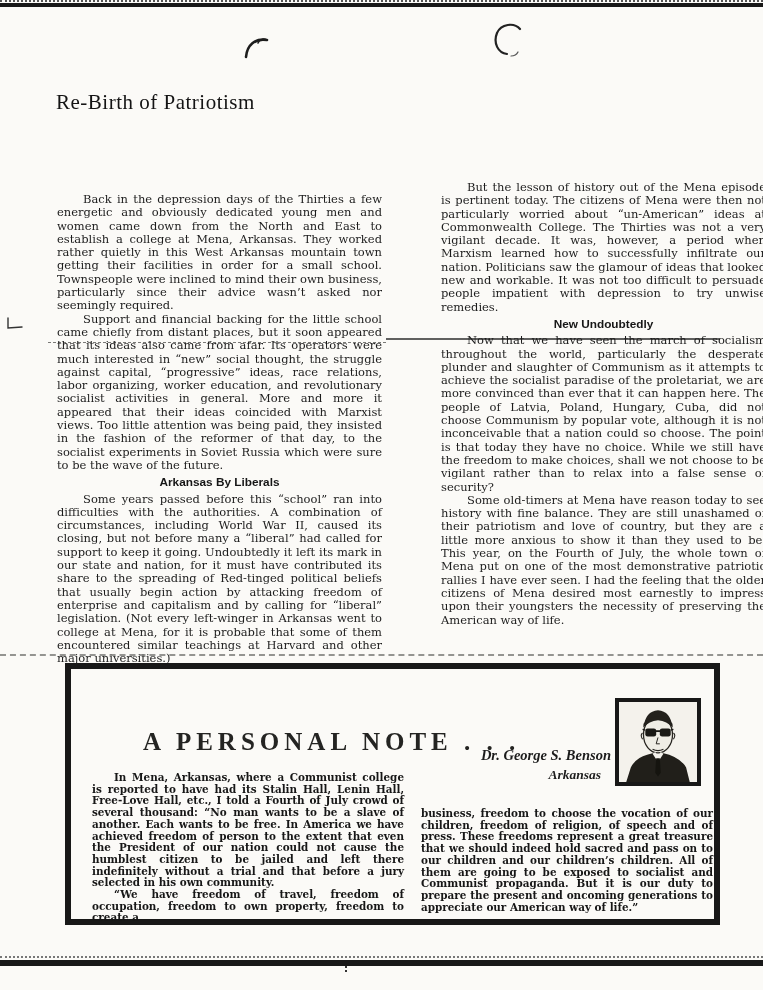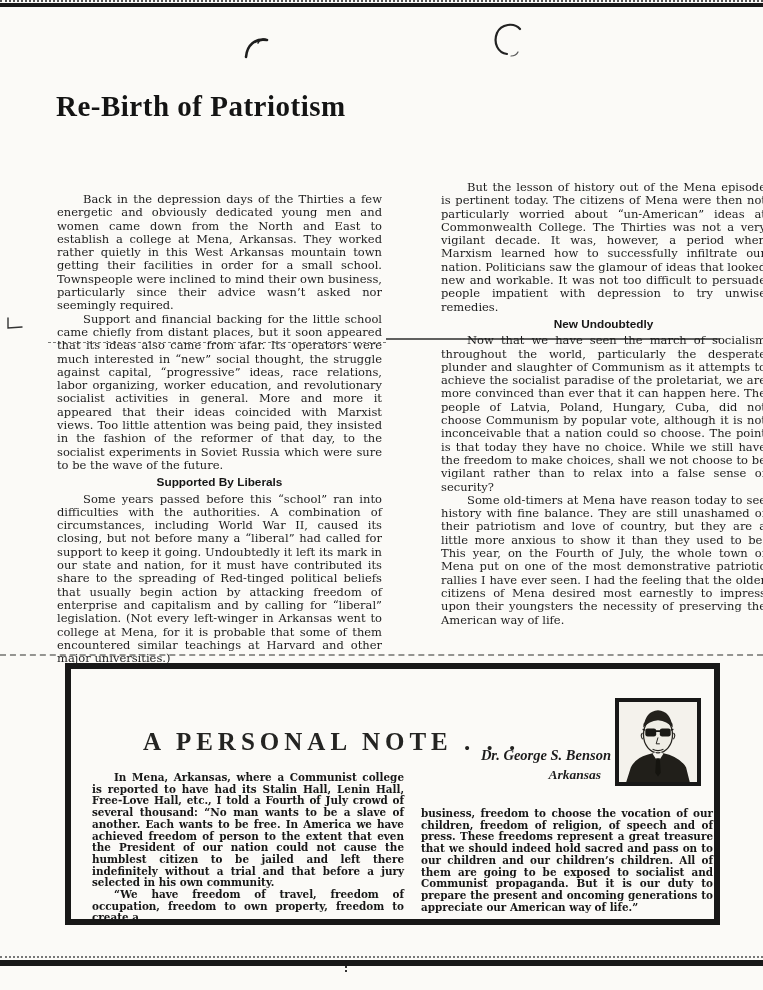--- a/index.html
+++ b/index.html
@@ -23,22 +23,22 @@
   .pen-mark { position:absolute; }
   .underline-artifact { position:absolute; left:48px; top:342px; width:338px; height:0;
     border-top:1px dashed #4e4e4c; opacity:.75; }
   .strike-artifact { position:absolute; left:386px; top:338px; width:334px; height:2px;
     background:#3a3a38; opacity:.8; }
   .colon-mark { position:absolute; left:345px; top:964px; width:3px; height:10px; }
   .colon-mark i { display:block; width:2px; height:2px; background:#333; margin:2px 0; }
 
   
   .title { position:absolute; left:56px; top:90px;
-    font-family:"Liberation Serif", serif; font-weight:700;
-    font-size:29px; letter-spacing:.5px; color:#141414; }
+    font-family:"Liberation Serif", serif; font-weight:400;
+    font-size:21px; letter-spacing:.5px; color:#141414; }
   .col { position:absolute; top:181px; width:325px;
     font-size:11.5px; line-height:13.3px; text-align:justify; }
   .col-left  { left:57px;margin-top:12px; }
   .col-right { left:393px;margin-left:48px; }
   .col p { text-indent:26px; margin:0; }
   .sec-head { font-family:"Liberation Sans", sans-serif; font-weight:700;
     font-size:11.8px; text-align:center; text-indent:0; margin:4px 0 3px 0;
     color:#161616; }
 
   
@@ -82,21 +82,21 @@
   </svg>
 
   <div class="underline-artifact"></div>
   <div class="strike-artifact"></div>
 
   <h1 class="title">Re-Birth of Patriotism</h1>
 
   <div class="col col-left">
     <p>Back in the depression days of the Thirties a few energetic and obviously dedicated young men and women came down from the North and East to establish a college at Mena, Arkansas. They worked rather quietly in this West Arkansas mountain town getting their facilities in order for a small school. Townspeople were inclined to mind their own business, particularly since their advice wasn’t asked nor seemingly required.</p>
     <p>Support and financial backing for the little school came chiefly from distant places, but it soon appeared that its ideas also came from afar. Its operators were much interested in “new” social thought, the struggle against capital, “progressive” ideas, race relations, labor organizing, worker education, and revolutionary socialist activities in general. More and more it appeared that their ideas coincided with Marxist views. Too little attention was being paid, they insisted in the fashion of the reformer of that day, to the socialist experiments in Soviet Russia which were sure to be the wave of the future.</p>
-    <h3 class="sec-head">Supported By Liberals</h3>
+    <h3 class="sec-head">Arkansas By Liberals</h3>
     <p>Some years passed before this “school” ran into difficulties with the authorities. A combination of circumstances, including World War II, caused its closing, but not before many a “liberal” had called for support to keep it going. Undoubtedly it left its mark in our state and nation, for it must have contributed its share to the spreading of Red-tinged political beliefs that usually begin action by attacking freedom of enterprise and capitalism and by calling for “liberal” legislation. (Not every left-winger in Arkansas went to college at Mena, for it is probable that some of them encountered similar teachings at Harvard and other major universities.)</p>
   </div>
 
   <div class="col col-right">
     <p>But the lesson of history out of the Mena episode is pertinent today. The citizens of Mena were then not particularly worried about “un-American” ideas at Commonwealth College. The Thirties was not a very vigilant decade. It was, however, a period when Marxism learned how to successfully infiltrate our nation. Politicians saw the glamour of ideas that looked new and workable. It was not too difficult to persuade people impatient with depression to try unwise remedies.</p>
     <h3 class="sec-head">New Undoubtedly</h3>
     <p>Now that we have seen the march of socialism throughout the world, particularly the desperate plunder and slaughter of Communism as it attempts to achieve the socialist paradise of the proletariat, we are more convinced than ever that it can happen here. The people of Latvia, Poland, Hungary, Cuba, did not choose Communism by popular vote, although it is not inconceivable that a nation could so choose. The point is that today they have no choice. While we still have the freedom to make choices, shall we not choose to be vigilant rather than to relax into a false sense of security?</p>
     <p>Some old-timers at Mena have reason today to see history with fine balance. They are still unashamed of their patriotism and love of country, but they are a little more anxious to show it than they used to be. This year, on the Fourth of July, the whole town of Mena put on one of the most demonstrative patriotic rallies I have ever seen. I had the feeling that the older citizens of Mena desired most earnestly to impress upon their youngsters the necessity of preserving the American way of life.</p>
   </div>
 

